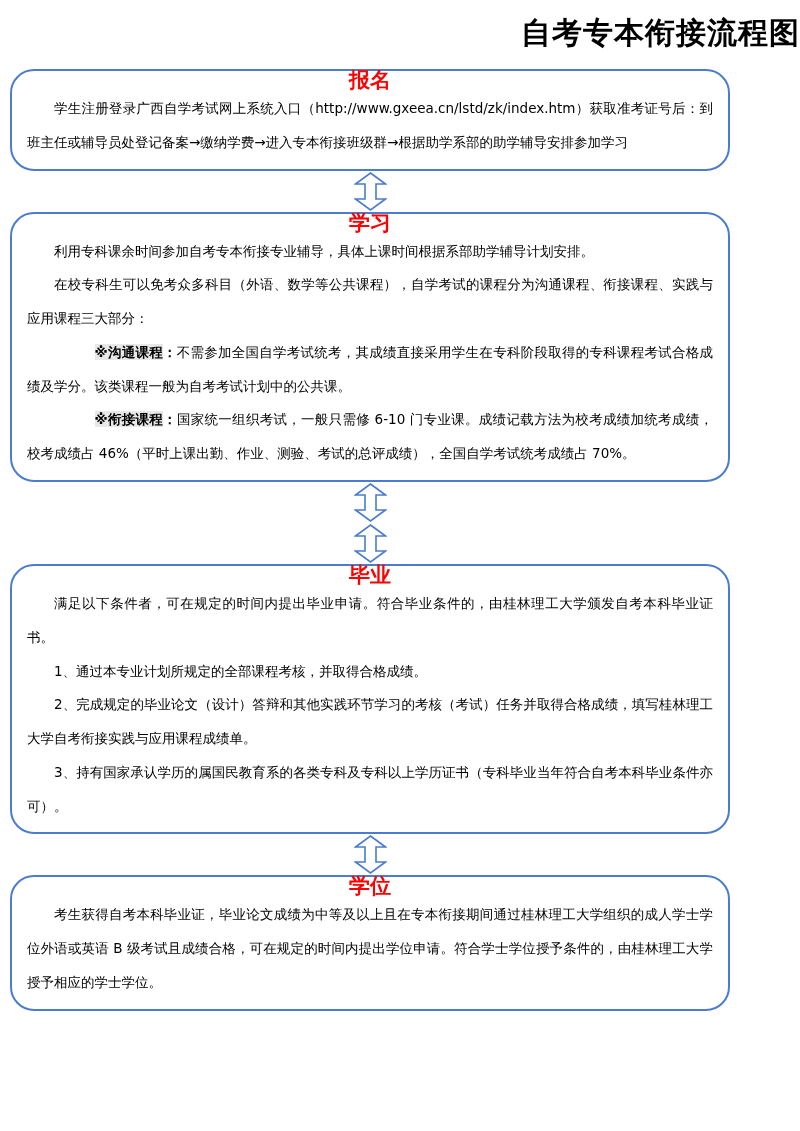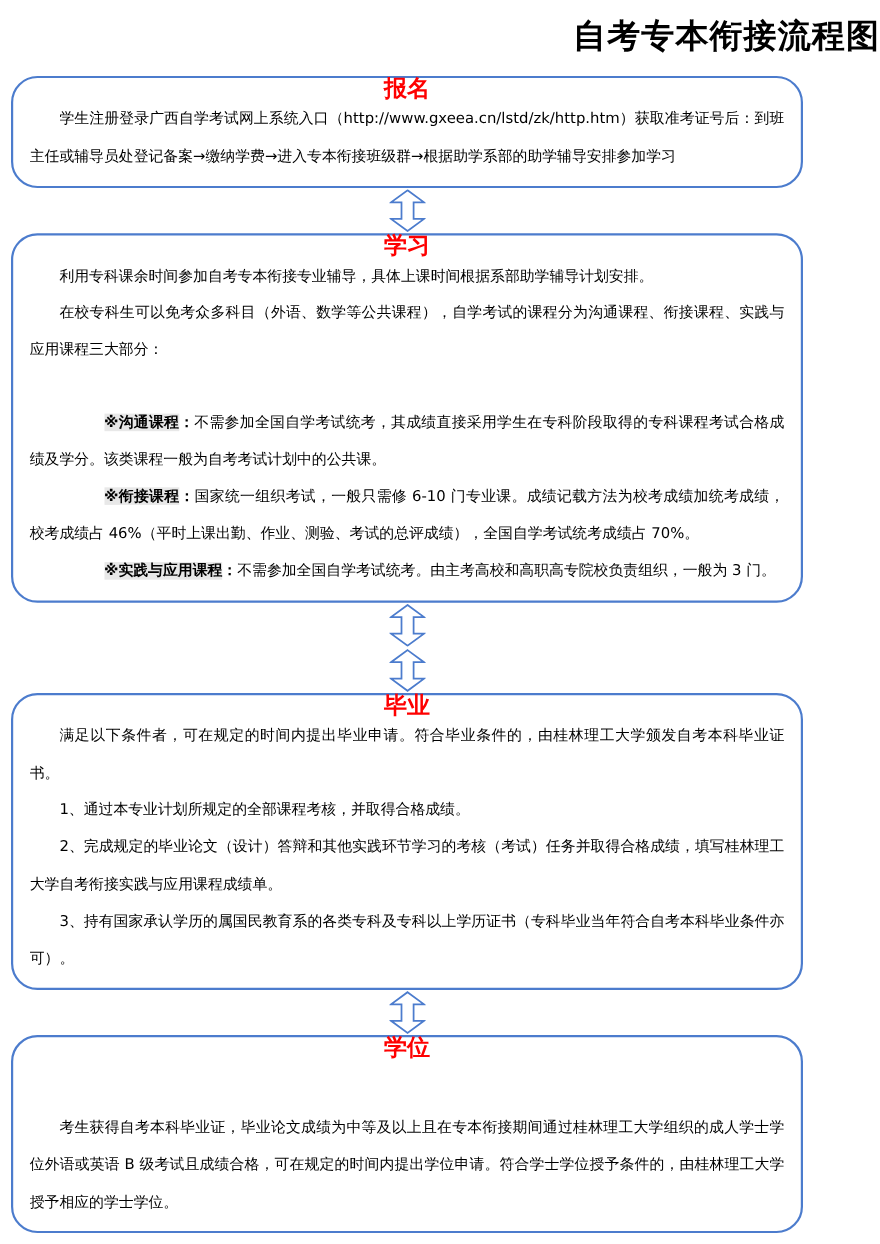--- a/index.html
+++ b/index.html
@@ -63,34 +63,33 @@
   .arrow-svg { display: block; }
 </style>
 </head>
 <body>
 
 <h1 class="page-title">自考专本衔接流程图</h1>
 
 <div class="flow" id="flow-root">
     <div class="box">
       <h2 class="box-heading">报名</h2>
-      <p class="para" style="text-indent: 2em;"><span class="run-normal">学生注册登录广西自学考试网上系统入口（http://www.gxeea.cn/lstd/zk/http.htm）获取准考证号后：到班主任或辅导员处登记备案→缴纳学费→进入专本衔接班级群→根据助学系部的助学辅导安排参加学习</span></p>
+      <p class="para" style="text-indent: 2em;"><span class="run-normal">学生注册登录广西自学考试网上系统入口（http://www.gxeea.cn/lstd/zk/index.htm）获取准考证号后：到班主任或辅导员处登记备案→缴纳学费→进入专本衔接班级群→根据助学系部的助学辅导安排参加学习</span></p>
     </div>
     <div class="arrow-wrap">
       <svg width="33" height="39" viewBox="0 0 33 39" class="arrow-svg">
         <polygon points="16.5,1 31.5,12 22,12 22,27 31.5,27 16.5,38 1.5,27 11,27 11,12 1.5,12" fill="#ffffff" stroke="#4c7ccd" stroke-width="1.6" stroke-linejoin="miter"></polygon>
       </svg>
     </div>
     <div class="box">
       <h2 class="box-heading">学习</h2>
       <p class="para" style="text-indent: 2em;"><span class="run-normal">利用专科课余时间参加自考专本衔接专业辅导，具体上课时间根据系部助学辅导计划安排。</span></p>
       <p class="para" style="text-indent: 2em;"><span class="run-normal">在校专科生可以免考众多科目（外语、数学等公共课程），自学考试的课程分为沟通课程、衔接课程、实践与应用课程三大部分：</span></p>
-      <p class="para" style="text-indent: 5em; margin-top: 32px;"><span class="run-label">※沟通课程</span><span class="run-bold">：</span><span class="run-normal">不需参加全国自学考试统考，其成绩直接采用学生在专科阶段取得的专科课程考试合格成绩及学分。该类课程一般为自考考试计划中的公共课。</span></p>
+      <p class="para" style="text-indent: 5em;"><span class="run-label">※沟通课程</span><span class="run-bold">：</span><span class="run-normal">不需参加全国自学考试统考，其成绩直接采用学生在专科阶段取得的专科课程考试合格成绩及学分。该类课程一般为自考考试计划中的公共课。</span></p>
       <p class="para" style="text-indent: 5em;"><span class="run-label">※衔接课程</span><span class="run-bold">：</span><span class="run-normal">国家统一组织考试，一般只需修 6-10 门专业课。成绩记载方法为校考成绩加统考成绩，校考成绩占 46%（平时上课出勤、作业、测验、考试的总评成绩），全国自学考试统考成绩占 70%。</span></p>
-      <p class="para" style="text-indent: 5em;"><span class="run-label">※实践与应用课程</span><span class="run-bold">：</span><span class="run-normal">不需参加全国自学考试统考。由主考高校和高职高专院校负责组织，一般为 3 门。</span></p>
     </div>
     <div class="arrow-wrap">
       <svg width="33" height="39" viewBox="0 0 33 39" class="arrow-svg">
         <polygon points="16.5,1 31.5,12 22,12 22,27 31.5,27 16.5,38 1.5,27 11,27 11,12 1.5,12" fill="#ffffff" stroke="#4c7ccd" stroke-width="1.6" stroke-linejoin="miter"></polygon>
       </svg>
     </div>
     <div class="arrow-wrap">
       <svg width="33" height="39" viewBox="0 0 33 39" class="arrow-svg">
         <polygon points="16.5,1 31.5,12 22,12 22,27 31.5,27 16.5,38 1.5,27 11,27 11,12 1.5,12" fill="#ffffff" stroke="#4c7ccd" stroke-width="1.6" stroke-linejoin="miter"></polygon>
       </svg>
@@ -102,15 +101,15 @@
       <p class="para" style="text-indent: 2em;"><span class="run-normal">2、完成规定的毕业论文（设计）答辩和其他实践环节学习的考核（考试）任务并取得合格成绩，填写桂林理工大学自考衔接实践与应用课程成绩单。</span></p>
       <p class="para" style="text-indent: 2em;"><span class="run-normal">3、持有国家承认学历的属国民教育系的各类专科及专科以上学历证书（专科毕业当年符合自考本科毕业条件亦可）。</span></p>
     </div>
     <div class="arrow-wrap">
       <svg width="33" height="39" viewBox="0 0 33 39" class="arrow-svg">
         <polygon points="16.5,1 31.5,12 22,12 22,27 31.5,27 16.5,38 1.5,27 11,27 11,12 1.5,12" fill="#ffffff" stroke="#4c7ccd" stroke-width="1.6" stroke-linejoin="miter"></polygon>
       </svg>
     </div>
     <div class="box">
       <h2 class="box-heading">学位</h2>
-      <p class="para" style="text-indent: 2em; margin-top: 45px;"><span class="run-normal">考生获得自考本科毕业证，毕业论文成绩为中等及以上且在专本衔接期间通过桂林理工大学组织的成人学士学位外语或英语 B 级考试且成绩合格，可在规定的时间内提出学位申请。符合学士学位授予条件的，由桂林理工大学授予相应的学士学位。</span></p>
+      <p class="para" style="text-indent: 2em;"><span class="run-normal">考生获得自考本科毕业证，毕业论文成绩为中等及以上且在专本衔接期间通过桂林理工大学组织的成人学士学位外语或英语 B 级考试且成绩合格，可在规定的时间内提出学位申请。符合学士学位授予条件的，由桂林理工大学授予相应的学士学位。</span></p>
     </div>
   </div>
 
 </body></html>

